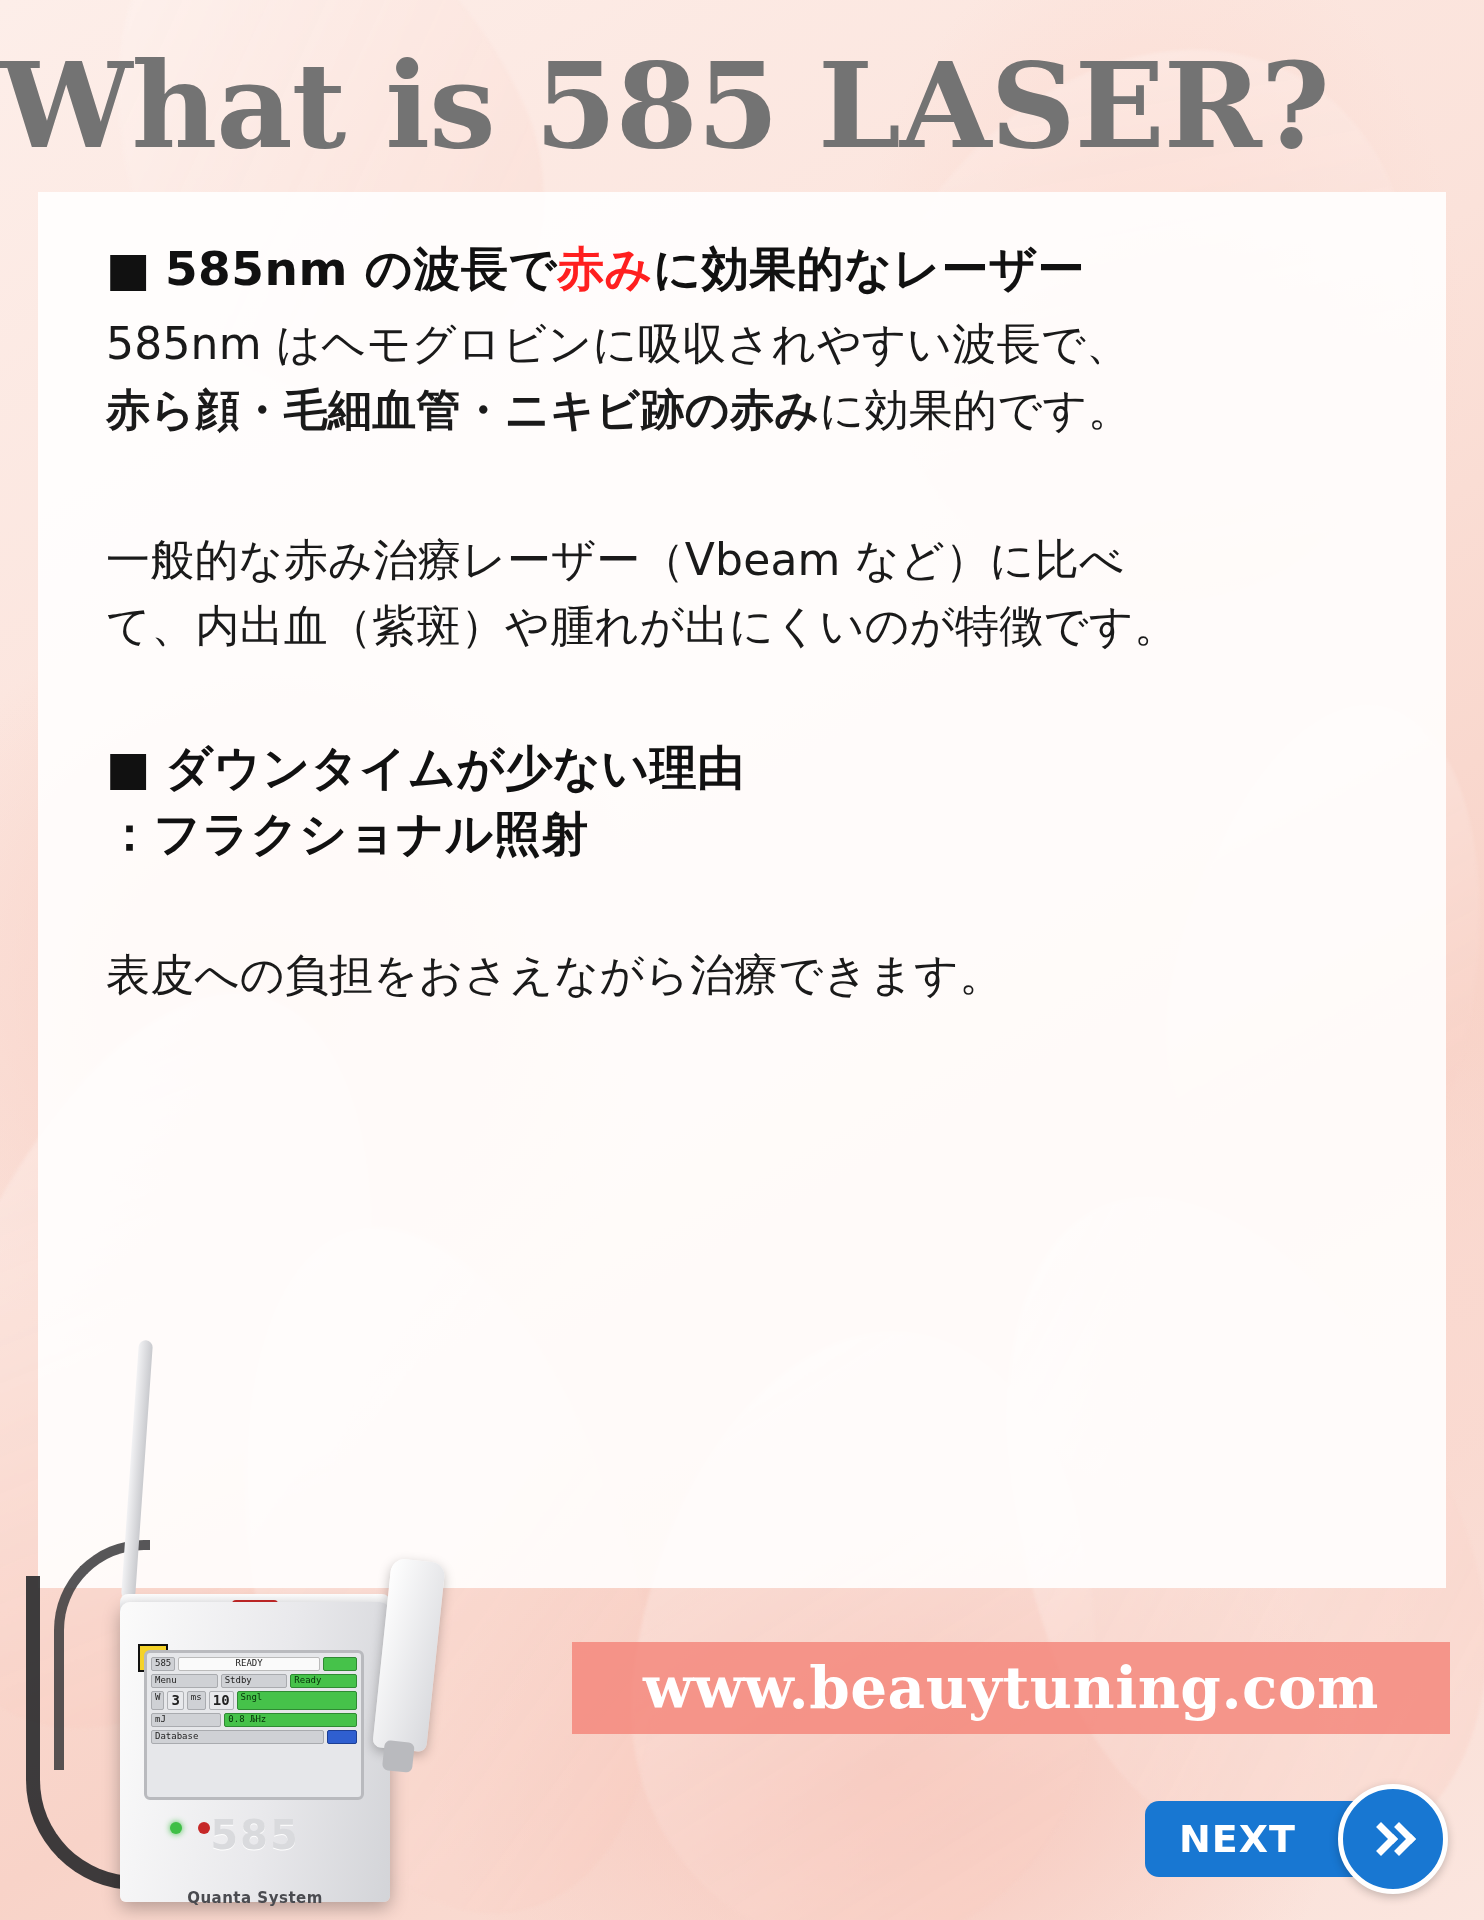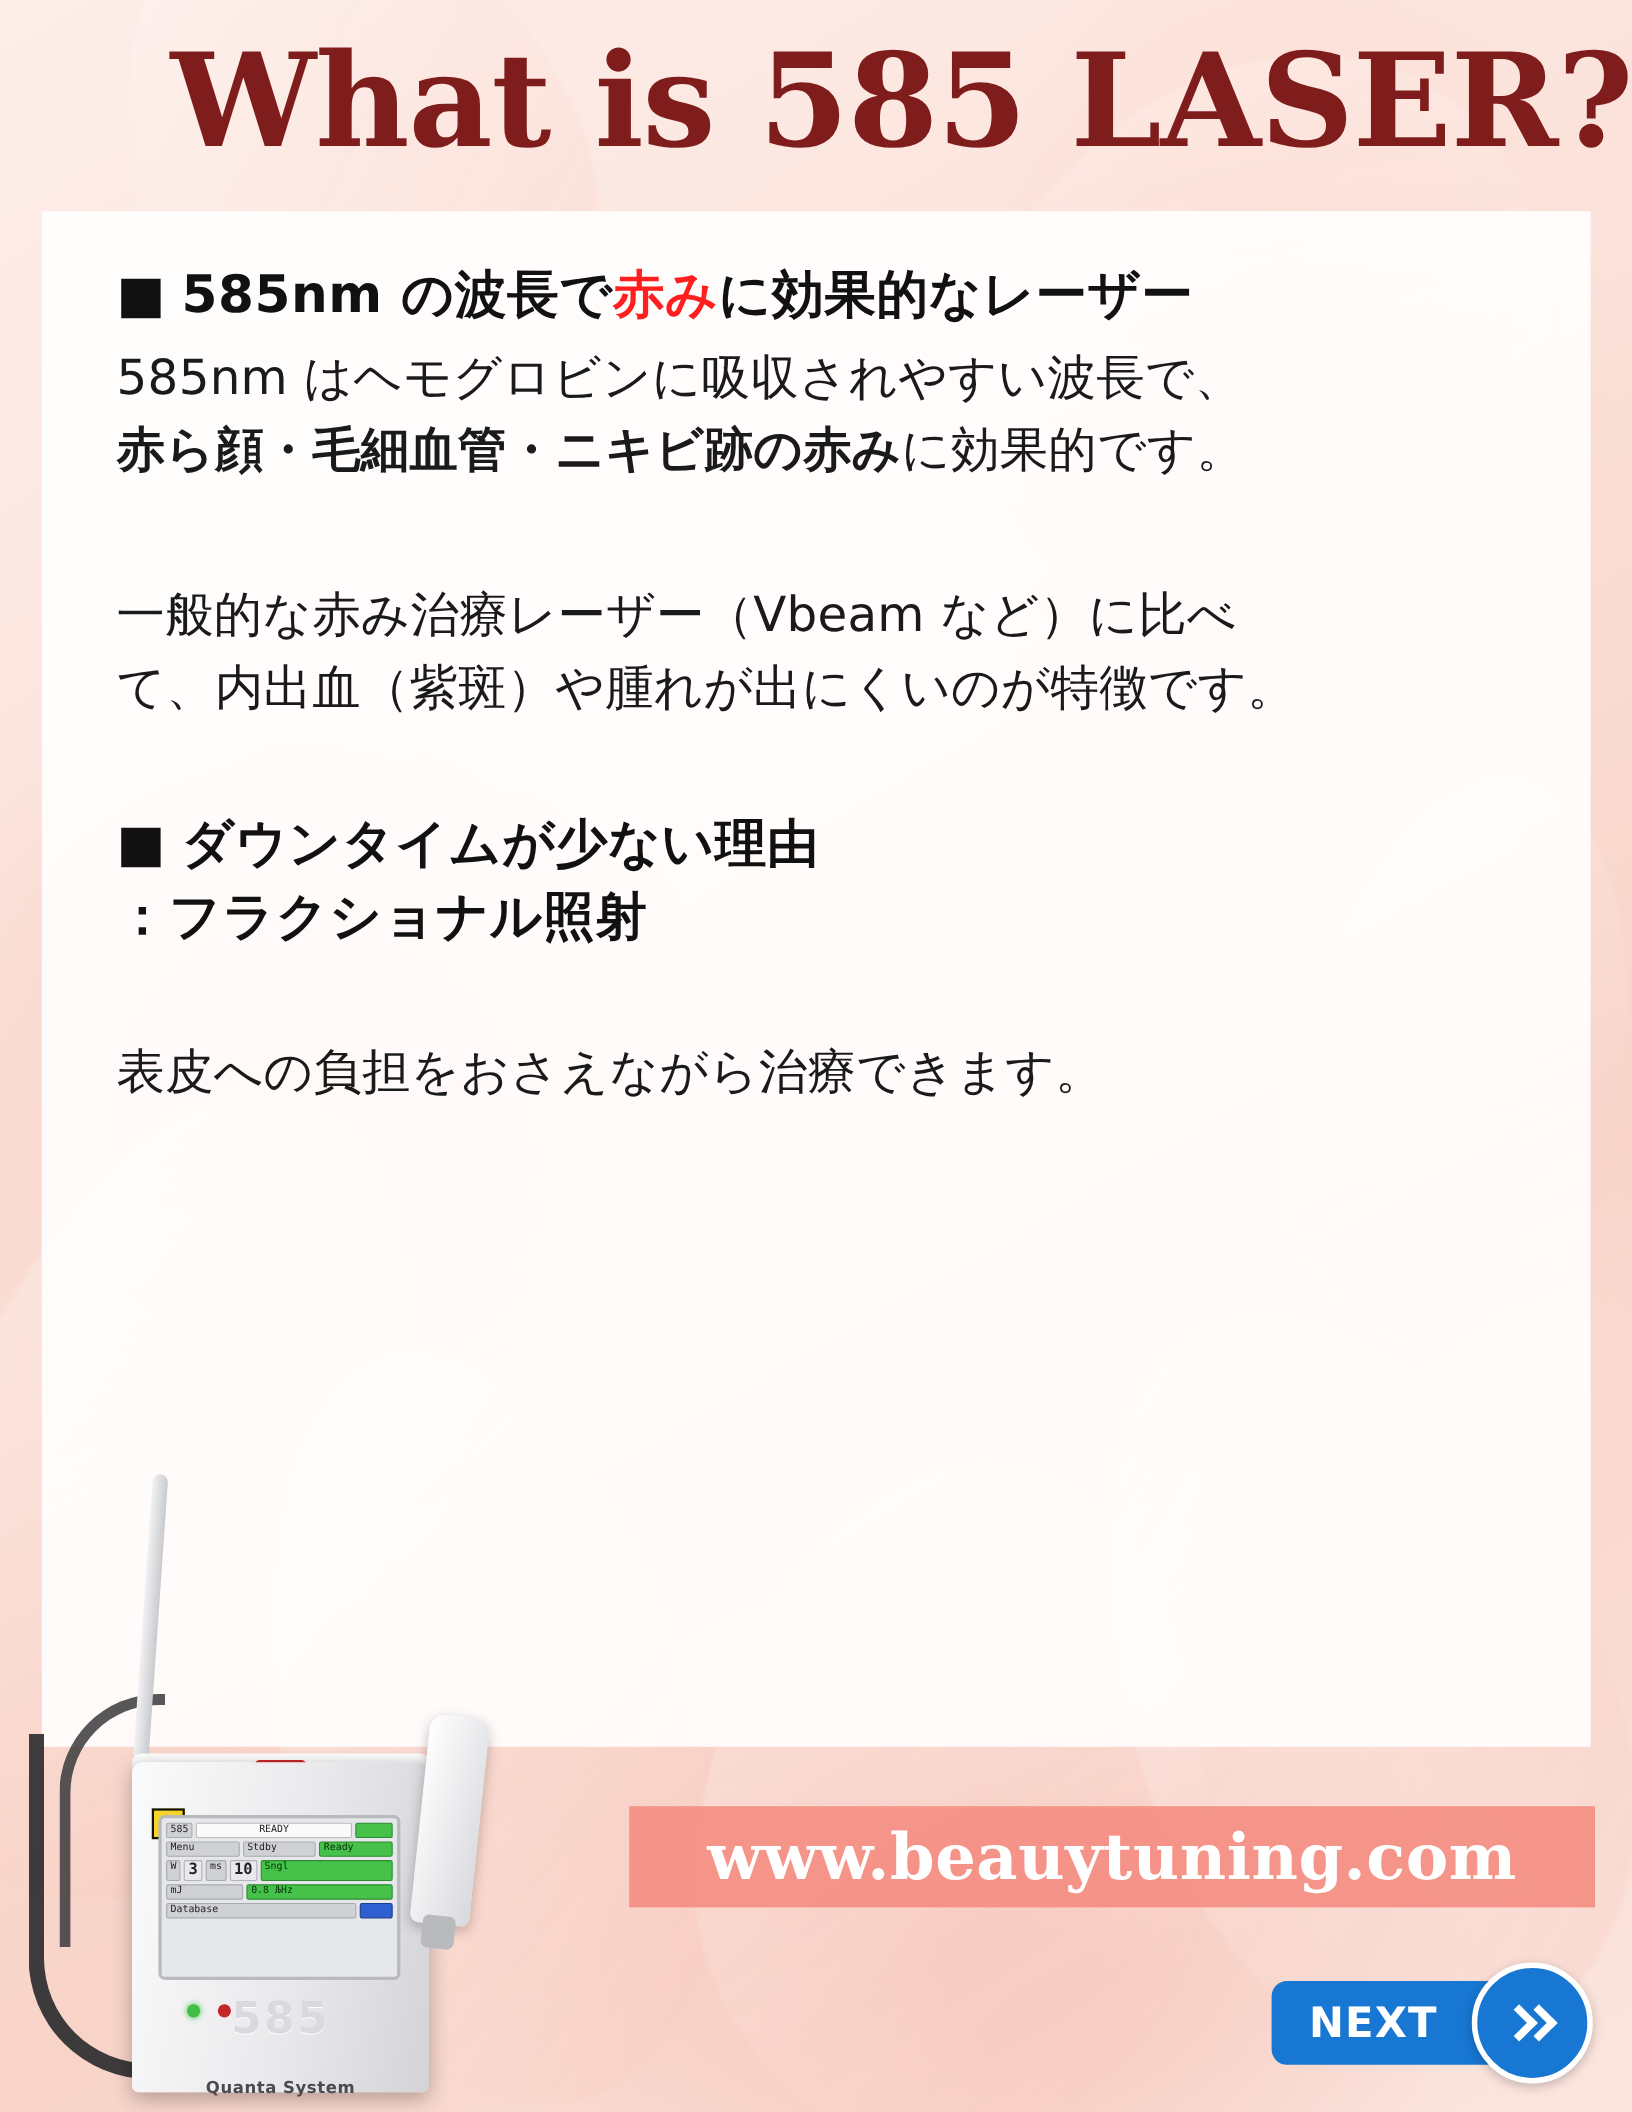--- a/index.html
+++ b/index.html
@@ -37,29 +37,29 @@
   .p2 { width: 380px; height: 700px; left: 250px;  top: 1220px; transform: rotate(-14deg); }
   .p3 { width: 460px; height: 620px; left: 640px;  top: 1330px; transform: rotate(8deg); }
   .p4 { width: 430px; height: 700px; left: 1020px; top: 1180px; transform: rotate(-22deg); }
   .p5 { width: 520px; height: 560px; left: 900px;  top: 40px;   transform: rotate(30deg); opacity:.5;}
   .p6 { width: 400px; height: 520px; left: 120px;  top: -120px; transform: rotate(-25deg); opacity:.45;}
   .p7 { width: 300px; height: 520px; left: 1180px; top: 700px;  transform: rotate(12deg); opacity:.5;}
 
   
   .title {
     position: absolute;
-    top: 24px;
+    top: 38px;
     left: 0;
     width: 100%;
-    text-align: right;
+    text-align: left;
     font-family: "DejaVu Serif", "Liberation Serif", serif;
     font-weight: bold;
     font-size: 118px;
     letter-spacing: -1px;
-    color: #7f1d1d;
+    color: #737373;
     line-height: 1.15;
     white-space: nowrap;
   }
 
   
   .card {
     position: absolute;
     left: 38px;
     top: 192px;
     width: 1408px;
@@ -277,21 +277,21 @@
     white-space: nowrap;
   }
 
   
   .next-wrap {
     position: absolute;
     right: 36px;
     bottom: 26px;
     display: flex;
     align-items: center;
-    gap: 5px;
+    gap: 16px;
   }
   .next-pill {
     background: #1877d2;
     color: #ffffff;
     font-weight: bold;
     font-size: 38px;
     letter-spacing: 1px;
     padding: 16px 70px 16px 34px;
     border-radius: 14px;
     margin-right: -44px;

